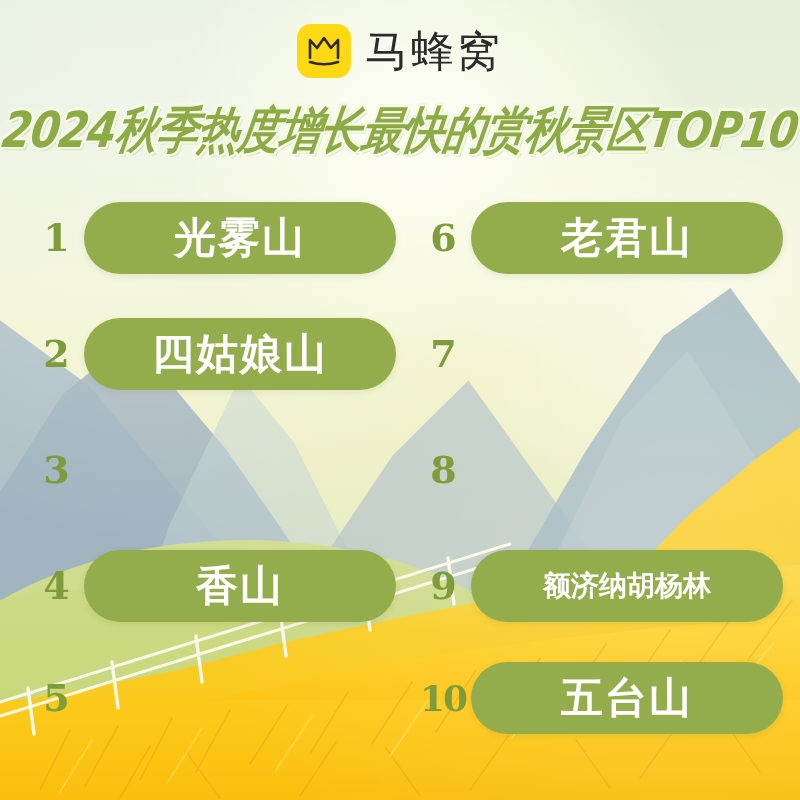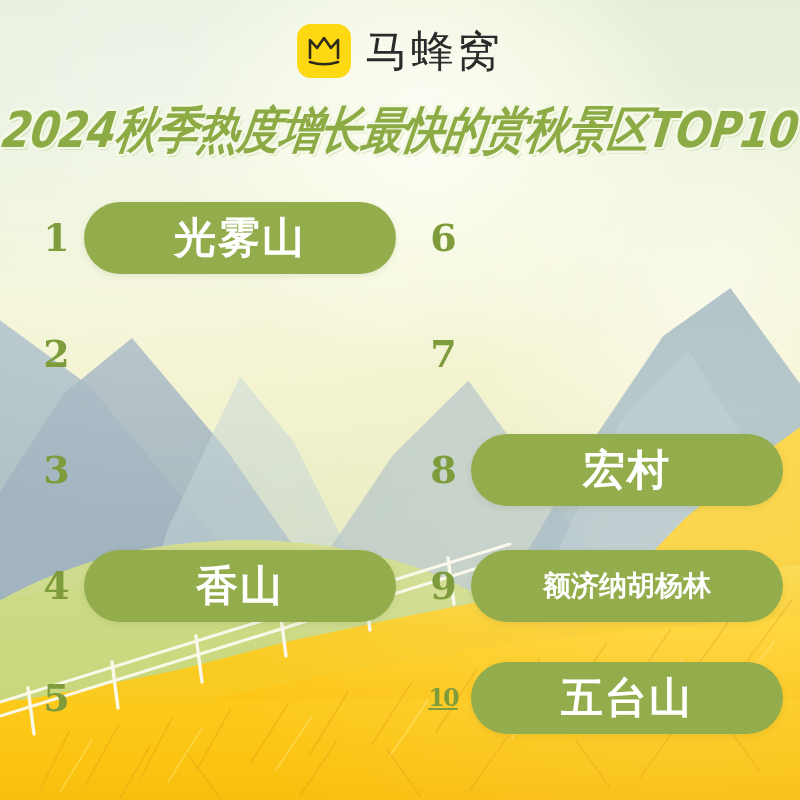--- a/index.html
+++ b/index.html
@@ -175,21 +175,21 @@
   .rank-row{
     position:absolute;left:0;width:368px;height:72px;
     display:flex;align-items:center;
   }
   .rank-num{
     width:56px;flex:0 0 56px;text-align:center;
     font-size:38px;font-weight:700;color:#7E9C3C;
     font-family:"DejaVu Serif","Liberation Serif",serif;
     line-height:1;letter-spacing:-1px;
   }
-  .rank-num.wide{font-size:24px;letter-spacing:-2px;text-decoration:underline;}
+  .rank-num.wide{font-size:36px;letter-spacing:-2px;}
   .rank-pill{
     flex:1 1 auto;height:72px;border-radius:36px;
     background:#93AD4C;
     display:flex;align-items:center;justify-content:center;
     box-shadow:0 2px 6px rgba(90,110,50,.12);
   }
   .rank-name{
     color:#FFFFFF;font-size:42px;font-weight:700;letter-spacing:2px;
     font-family:"DejaVu Sans","Liberation Sans",sans-serif;
     line-height:1;
@@ -289,47 +289,50 @@
 
     <div class="rank-col col-left">
       <div class="rank-row" style="top:6px">
         <div class="rank-num">1</div>
         <div class="rank-pill">
           <span class="rank-name">光雾山</span>
         </div>
       </div>
       <div class="rank-row" style="top:122px">
         <div class="rank-num">2</div>
+        <div class="rank-pill">
+          <span class="rank-name">四姑娘山</span>
+        </div>
       </div>
       <div class="rank-row" style="top:238px">
         <div class="rank-num">3</div>
       </div>
       <div class="rank-row" style="top:354px">
         <div class="rank-num">4</div>
         <div class="rank-pill">
           <span class="rank-name">香山</span>
         </div>
       </div>
       <div class="rank-row" style="top:466px">
         <div class="rank-num">5</div>
       </div>
     </div>
 
     <div class="rank-col col-right">
       <div class="rank-row" style="top:6px">
         <div class="rank-num">6</div>
+        <div class="rank-pill">
+          <span class="rank-name">老君山</span>
+        </div>
       </div>
       <div class="rank-row" style="top:122px">
         <div class="rank-num">7</div>
       </div>
       <div class="rank-row" style="top:238px">
         <div class="rank-num">8</div>
-        <div class="rank-pill">
-          <span class="rank-name">宏村</span>
-        </div>
       </div>
       <div class="rank-row" style="top:354px">
         <div class="rank-num">9</div>
         <div class="rank-pill">
           <span class="rank-name long">额济纳胡杨林</span>
         </div>
       </div>
       <div class="rank-row" style="top:466px">
         <div class="rank-num wide">10</div>
         <div class="rank-pill">

